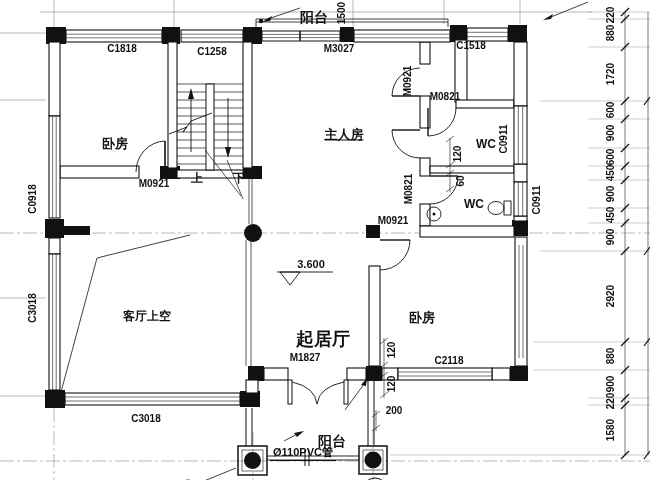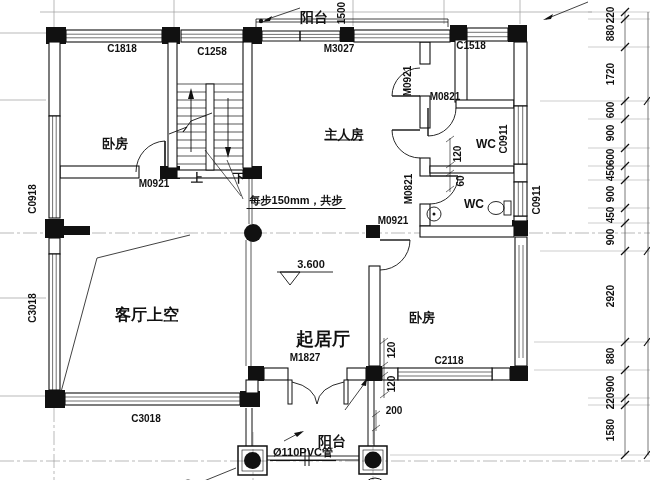--- a/index.html
+++ b/index.html
@@ -349,25 +349,24 @@
       <div class="lbl rot" style="left: 458px; top: 154px; font-size: 10px;">120</div>
       <div class="lbl rot" style="left: 461px; top: 181px; font-size: 10px;">60</div>
       <div class="lbl rot" style="left: 409px; top: 189px; font-size: 10px;">M0821</div>
       <div class="lbl" style="left: 474px; top: 204px; font-size: 12px;">WC</div>
       <div class="lbl rot" style="left: 537px; top: 200px; font-size: 10px;">C0911</div>
       <div class="lbl" style="left: 344px; top: 134px; font-size: 13px; text-decoration: underline;">主人房</div>
       <div class="lbl" style="left: 115px; top: 143px; font-size: 13px;">卧房</div>
       <div class="lbl" style="left: 154px; top: 184px; font-size: 10px;">M0921</div>
       <div class="lbl" style="left: 197px; top: 178px; font-size: 12px;">上</div>
       <div class="lbl" style="left: 239px; top: 178px; font-size: 12px;">下</div>
-      <div class="lbl u" style="left: 296px; top: 202px; font-size: 11px;">每步150mm，共步</div>
       <div class="lbl" style="left: 393px; top: 221px; font-size: 10px;">M0921</div>
       <div class="lbl rot" style="left: 33px; top: 199px; font-size: 10px;">C0918</div>
       <div class="lbl rot" style="left: 33px; top: 308px; font-size: 10px;">C3018</div>
-      <div class="lbl" style="left: 147px; top: 316px; font-size: 16px; font-family: Liberation Mono, monospace;">客厅上空</div>
+      <div class="lbl" style="left: 147px; top: 316px; font-size: 12px;">客厅上空</div>
       <div class="lbl" style="left: 311px; top: 264px; font-size: 11px;">3.600</div>
       <div class="lbl" style="left: 323px; top: 339px; font-size: 18px;">起居厅</div>
       <div class="lbl" style="left: 305px; top: 358px; font-size: 10px;">M1827</div>
       <div class="lbl" style="left: 422px; top: 317px; font-size: 13px;">卧房</div>
       <div class="lbl" style="left: 449px; top: 361px; font-size: 10px;">C2118</div>
       <div class="lbl rot" style="left: 392px; top: 350px; font-size: 10px;">120</div>
       <div class="lbl rot" style="left: 392px; top: 384px; font-size: 10px;">120</div>
       <div class="lbl" style="left: 394px; top: 411px; font-size: 10px;">200</div>
       <div class="lbl" style="left: 146px; top: 419px; font-size: 10px;">C3018</div>
       <div class="lbl u" style="left: 303px; top: 411px; font-size: 11px; margin-top: 43px;">Ø110PVC管</div>

